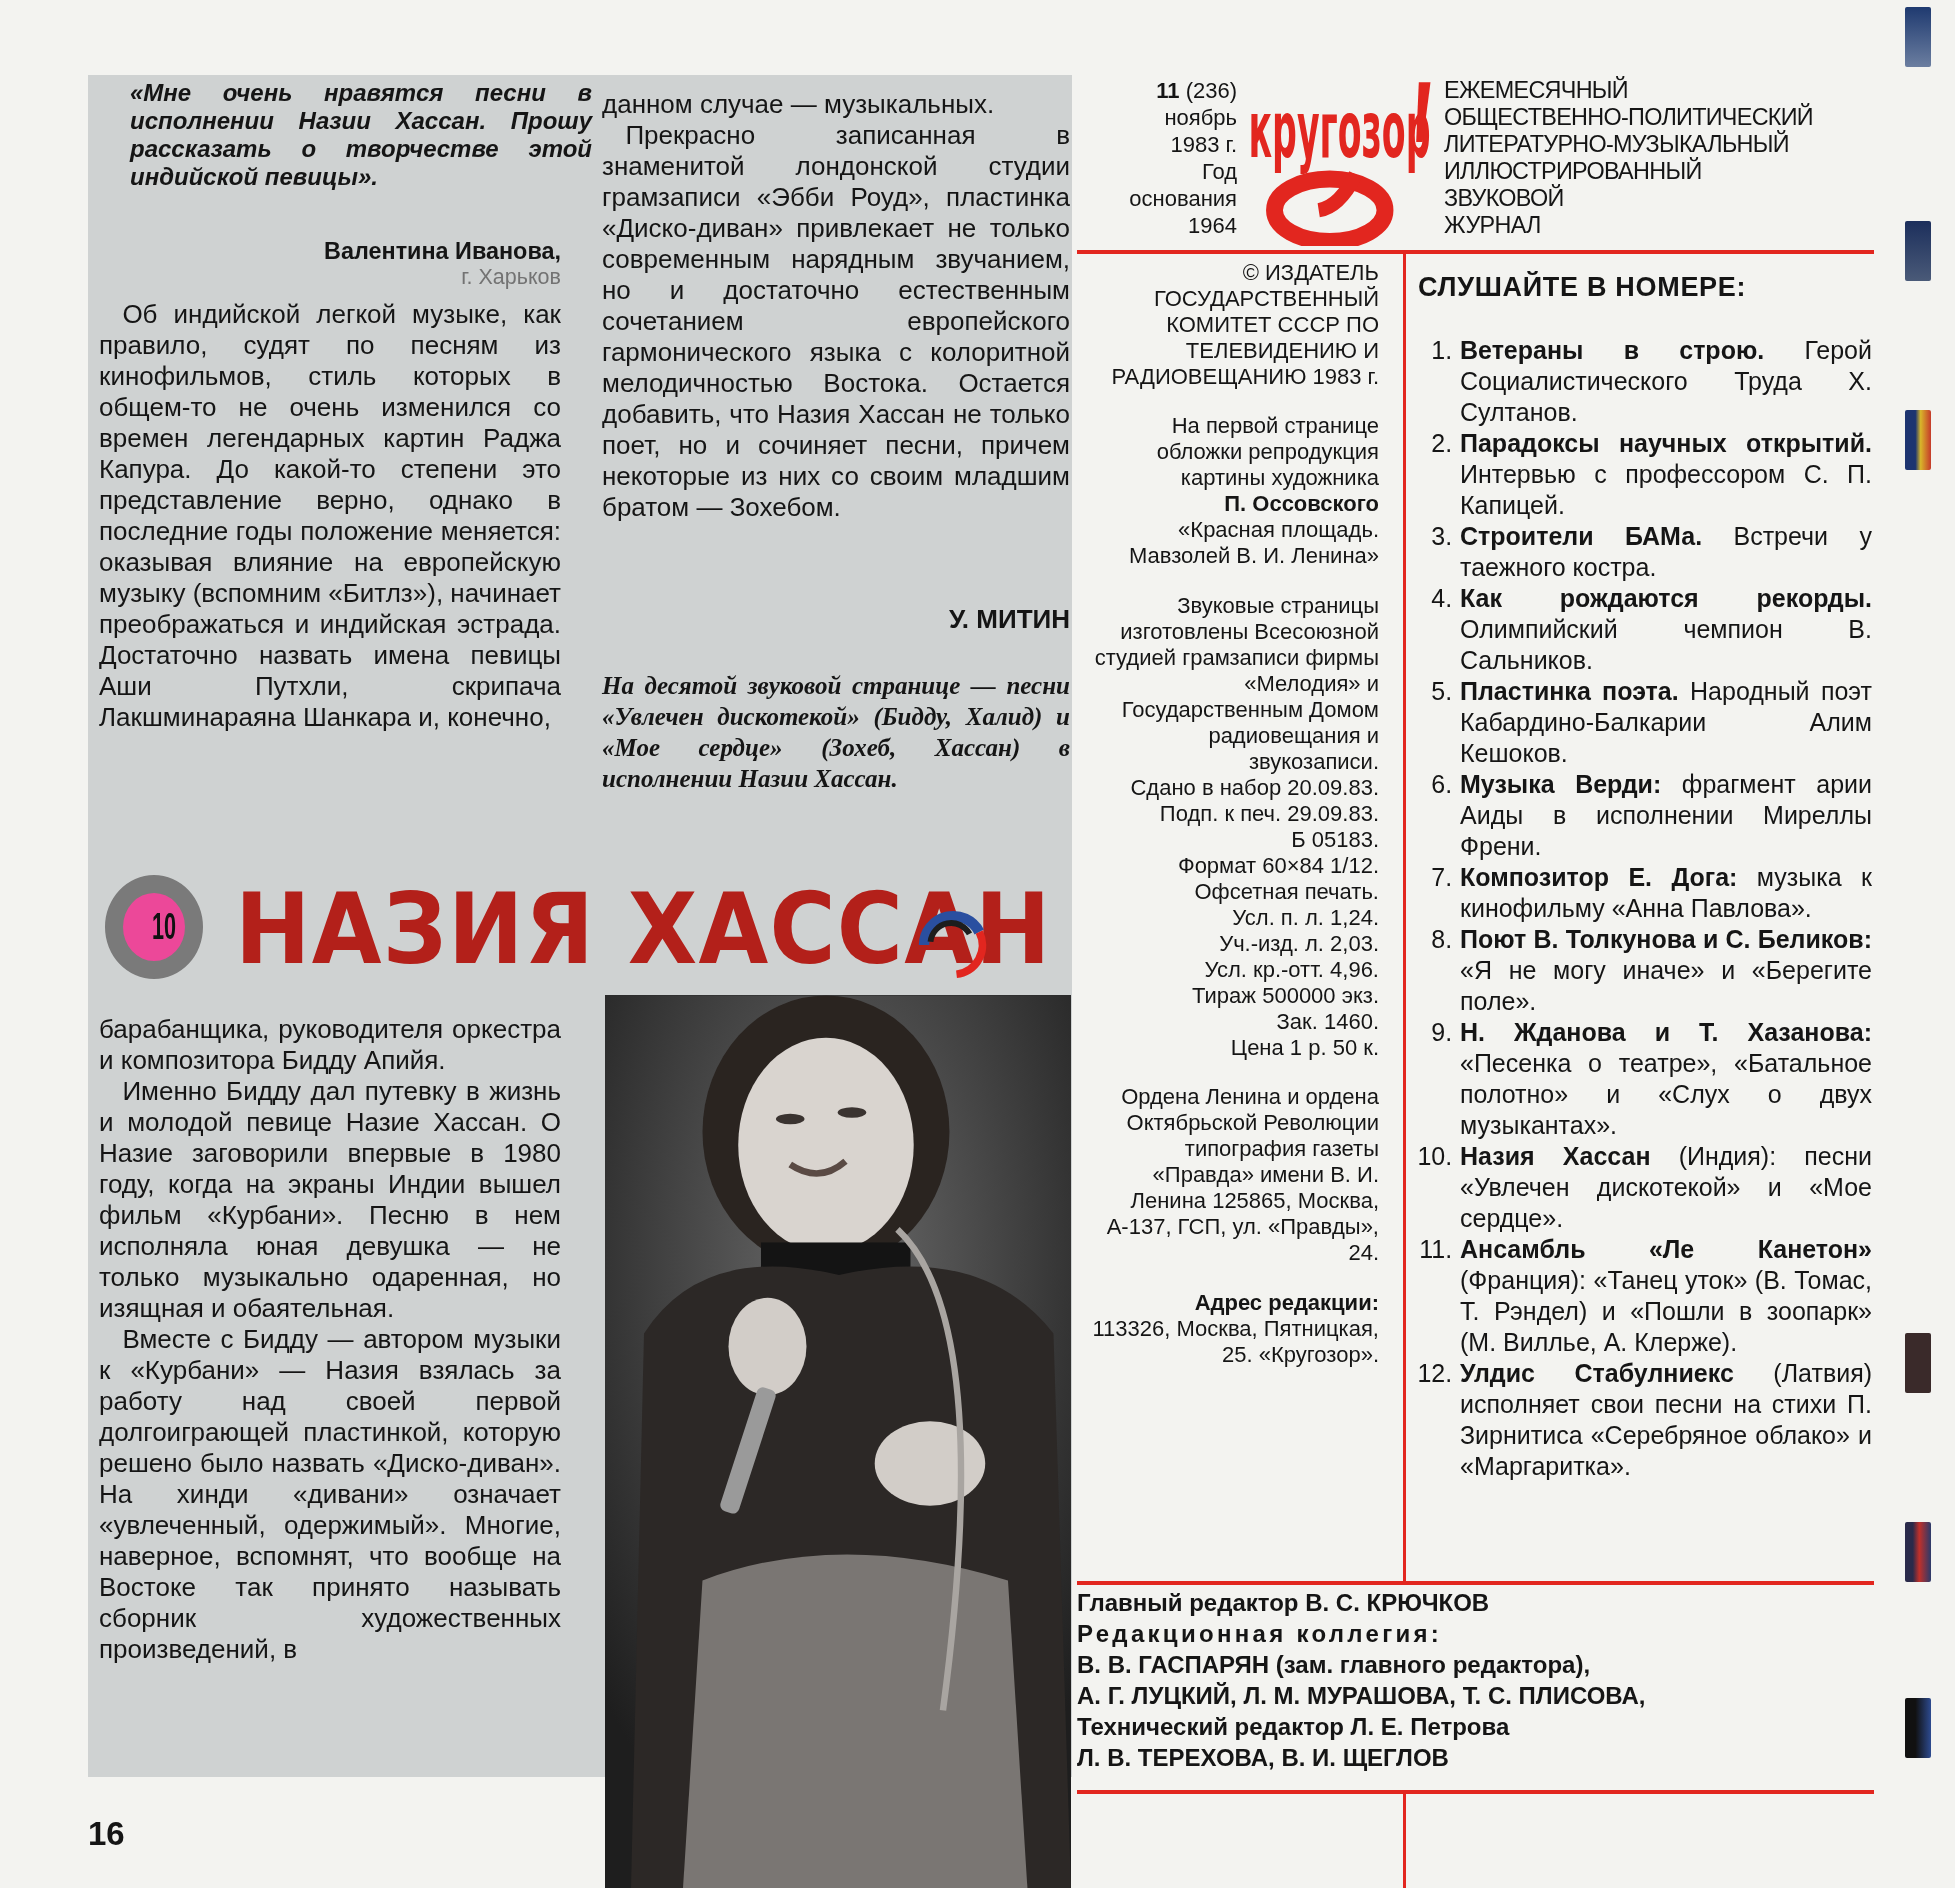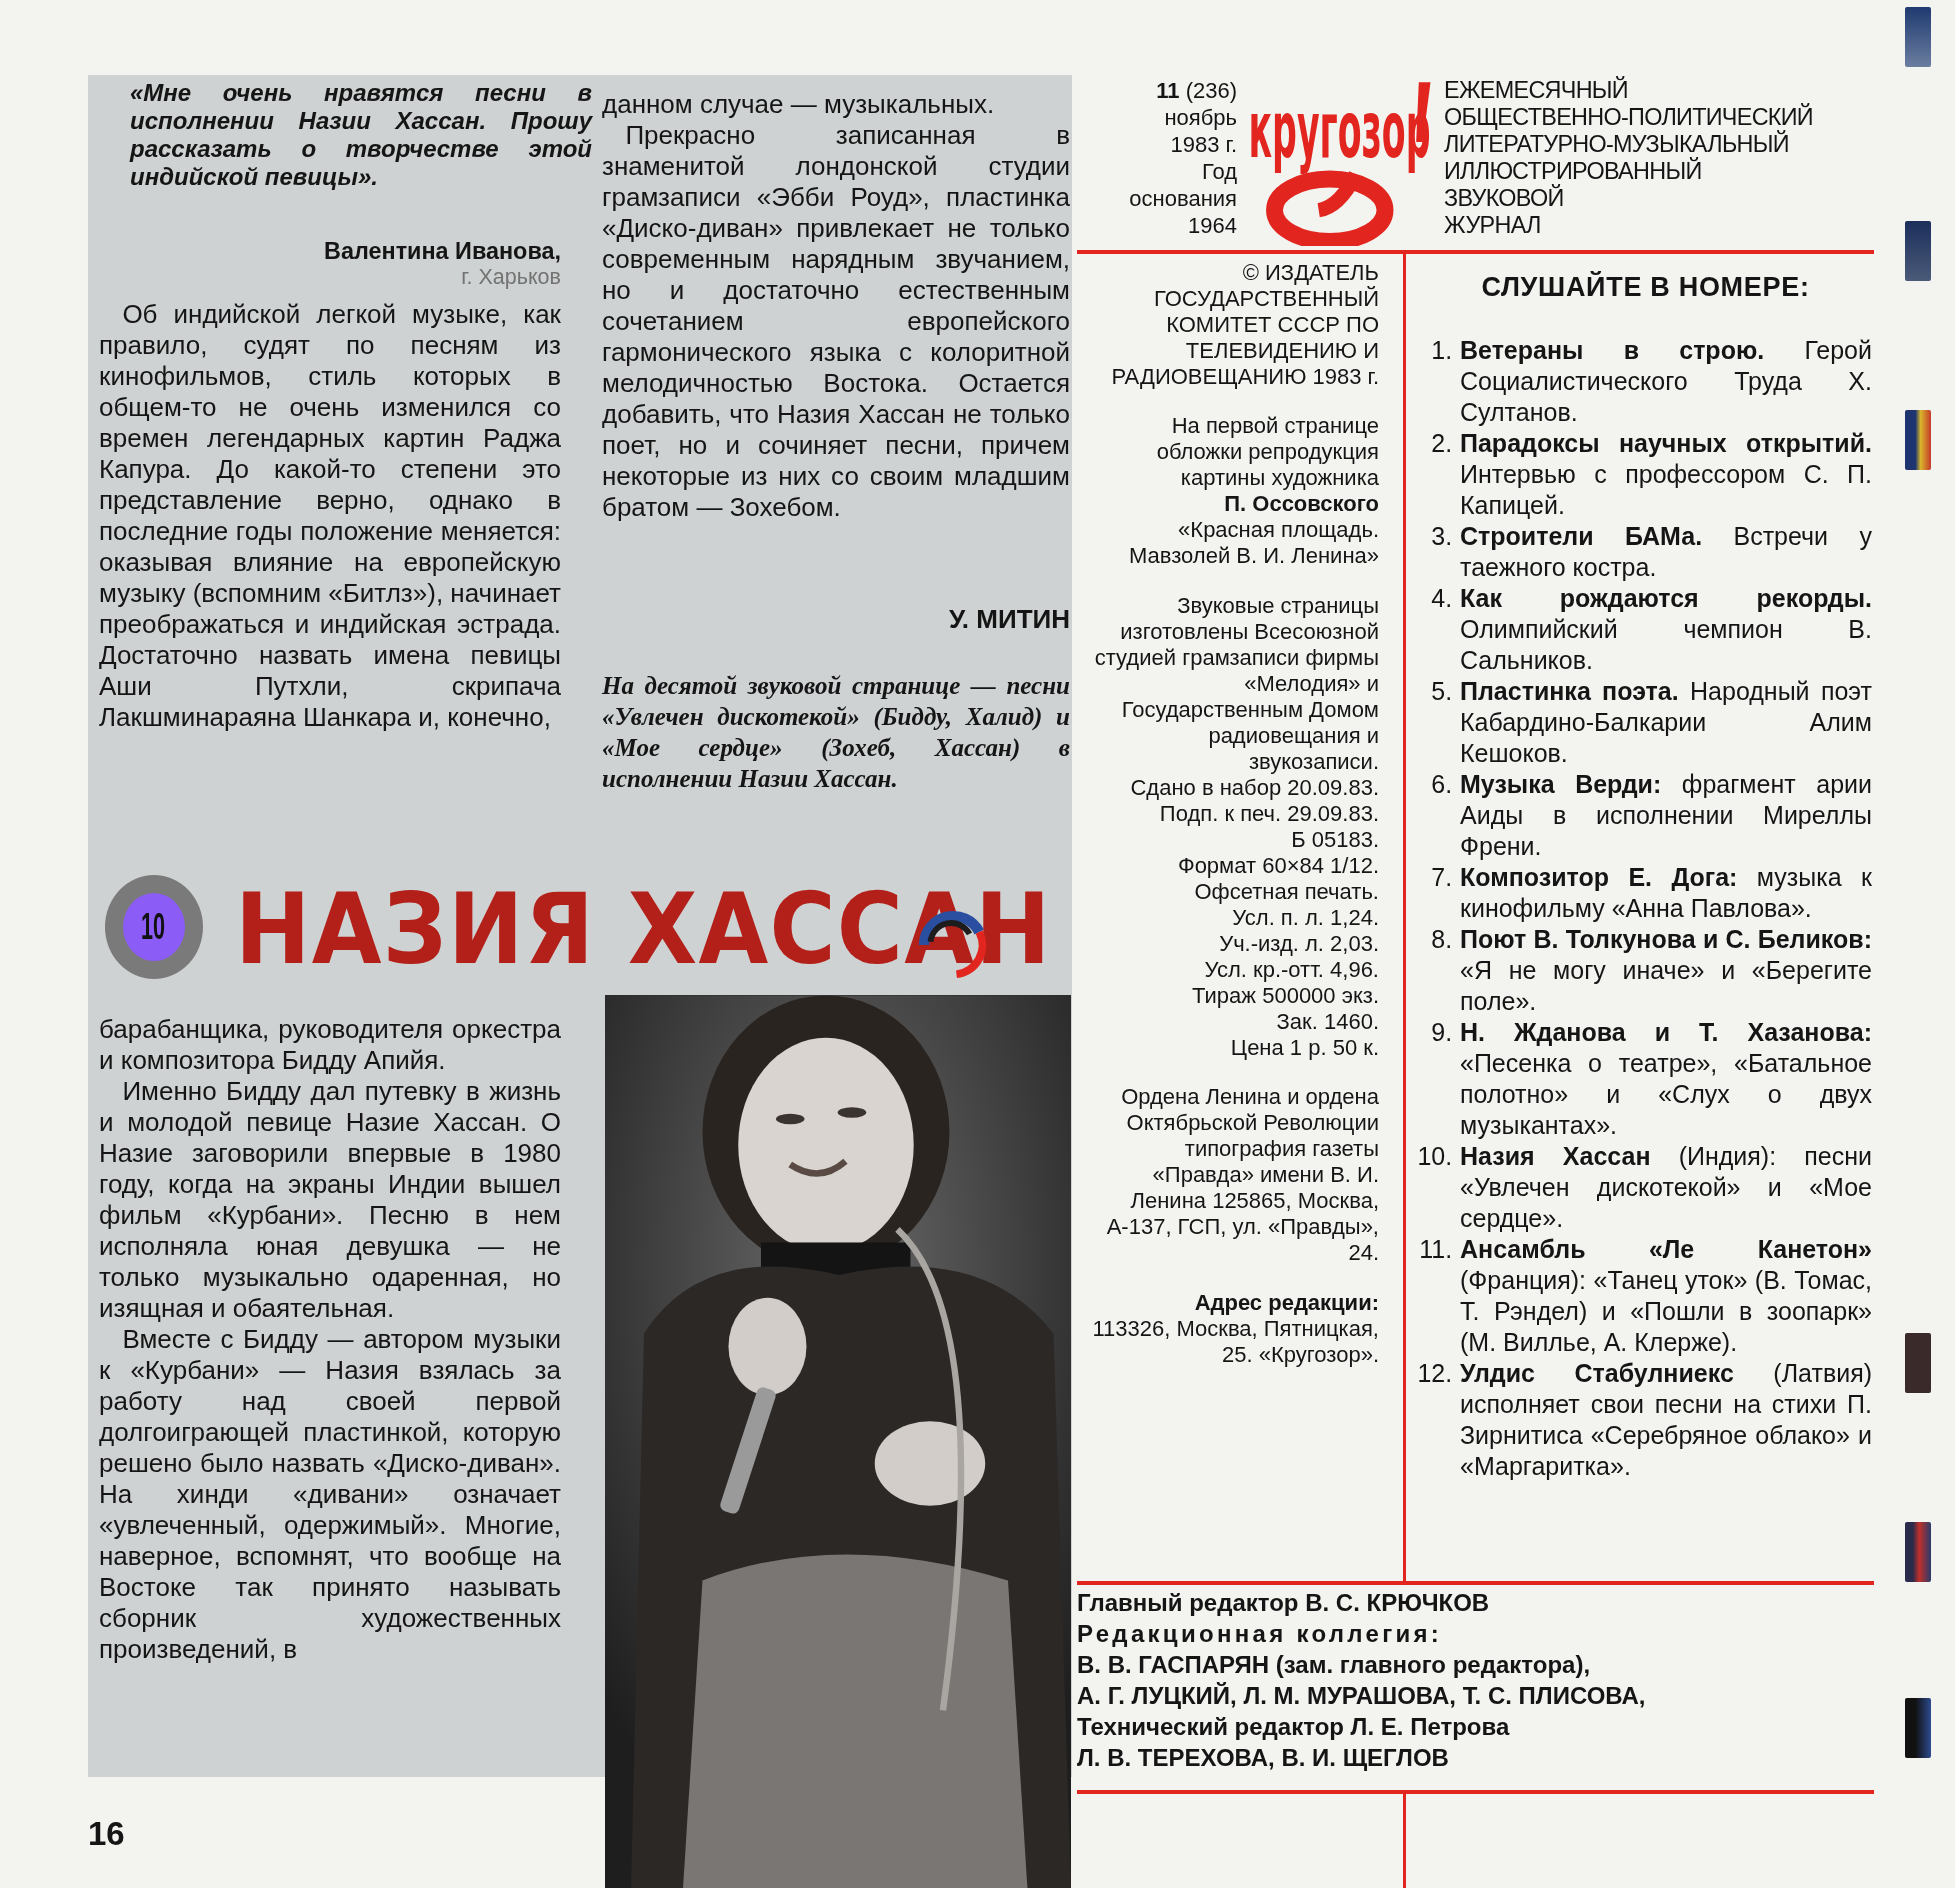--- a/index.html
+++ b/index.html
@@ -12,37 +12,37 @@
   .col p.noind{text-indent:0;margin-top:12px;}
   .quote{left:99px;top:79px;width:462px;font-style:italic;font-weight:bold;font-size:24px;line-height:28px;text-align:justify;margin-left:31px;}
   .sig{left:99px;top:202px;width:462px;text-align:right;font-weight:bold;font-size:23.4px;line-height:26px;margin-top:36px;}
   .sig .city{font-weight:normal;font-size:21.5px;display:block;color:#737373;}
   .c1{left:99px;top:299px;width:462px;}
   .c2{left:602px;top:77px;width:468px;}
   .author{position:absolute;left:602px;top:604px;width:468px;text-align:right;font-weight:bold;font-size:26px;}
   .note{position:absolute;left:602px;top:670px;width:468px;font-family:"Liberation Serif","DejaVu Serif",serif;font-style:italic;font-weight:bold;font-size:25px;line-height:31px;text-align:justify;}
   .title-row{left:98px;top:857px;height:143px;width:976px;}
   .num-ring{position:absolute;left:6.5px;top:18px;width:98px;height:104px;border-radius:50%;
-            border:18px solid #7a7a7a;box-sizing:border-box;background:#8b5cf6;display:flex;align-items:center;justify-content:center;}
+            border:18px solid #7a7a7a;box-sizing:border-box;background:#ec4899;display:flex;align-items:center;justify-content:flex-end;}
   .num-ring span{font-weight:bold;font-size:36px;color:#111;transform:scaleX(.6);}
   .big-title{position:absolute;left:137px;top:23px;font-family:"DejaVu Sans",sans-serif;font-weight:900;font-size:98px;line-height:98px;
              color:#b3201a;letter-spacing:1.3px;transform:scaleX(.92);transform-origin:left;white-space:nowrap;}
   .swirl{position:absolute;left:813px;top:39px;width:78px;height:85px;}
   .c3{left:99px;top:1002px;width:462px;}
   .photo{left:605px;top:995px;width:466px;height:894px;background:#2a2a2a;overflow:hidden;}
   .pagenum{left:88px;top:1815px;font-weight:bold;font-size:33px;}
   .issue{left:1093px;top:77px;width:144px;text-align:right;font-size:22px;line-height:27px;}
   .issue .b{font-weight:bold;}
   .logo{left:1242px;top:77px;width:195px;height:169px;}
   .tagline{left:1444px;top:77px;font-size:23.4px;line-height:27px;letter-spacing:-0.7px;}
   .rule{background:#e2261f;position:absolute;}
   .imprint{left:1083px;top:260px;width:296px;text-align:right;font-size:22px;line-height:26px;}
   .imprint p{margin:0 0 23.4px 0;}
   .imprint .bold{font-weight:bold;}
-  .toc-title{left:1418px;top:272px;width:455px;text-align:center;font-weight:bold;font-size:27px;letter-spacing:0.7px;}
+  .toc-title{left:1418px;top:272px;width:455px;font-weight:bold;font-size:27px;letter-spacing:0.7px;}
   .toc{left:1413px;top:335px;width:459px;font-size:25px;line-height:31px;}
   .toc-item{display:flex;}
   .toc-num{width:47px;flex:none;text-align:right;padding-right:7.8px;box-sizing:border-box;}
   .toc-text{flex:1;text-align:justify;}
   .toc-text b{font-weight:bold;}
   .board{left:1077px;top:1587px;width:797px;text-align:left;font-weight:bold;font-size:24px;line-height:31px;}
   .board .sp{letter-spacing:3.3px;}
   .tabs{left:1905px;}
   .tab{position:absolute;width:26px;height:60px;border-radius:2px;}
 </style>

